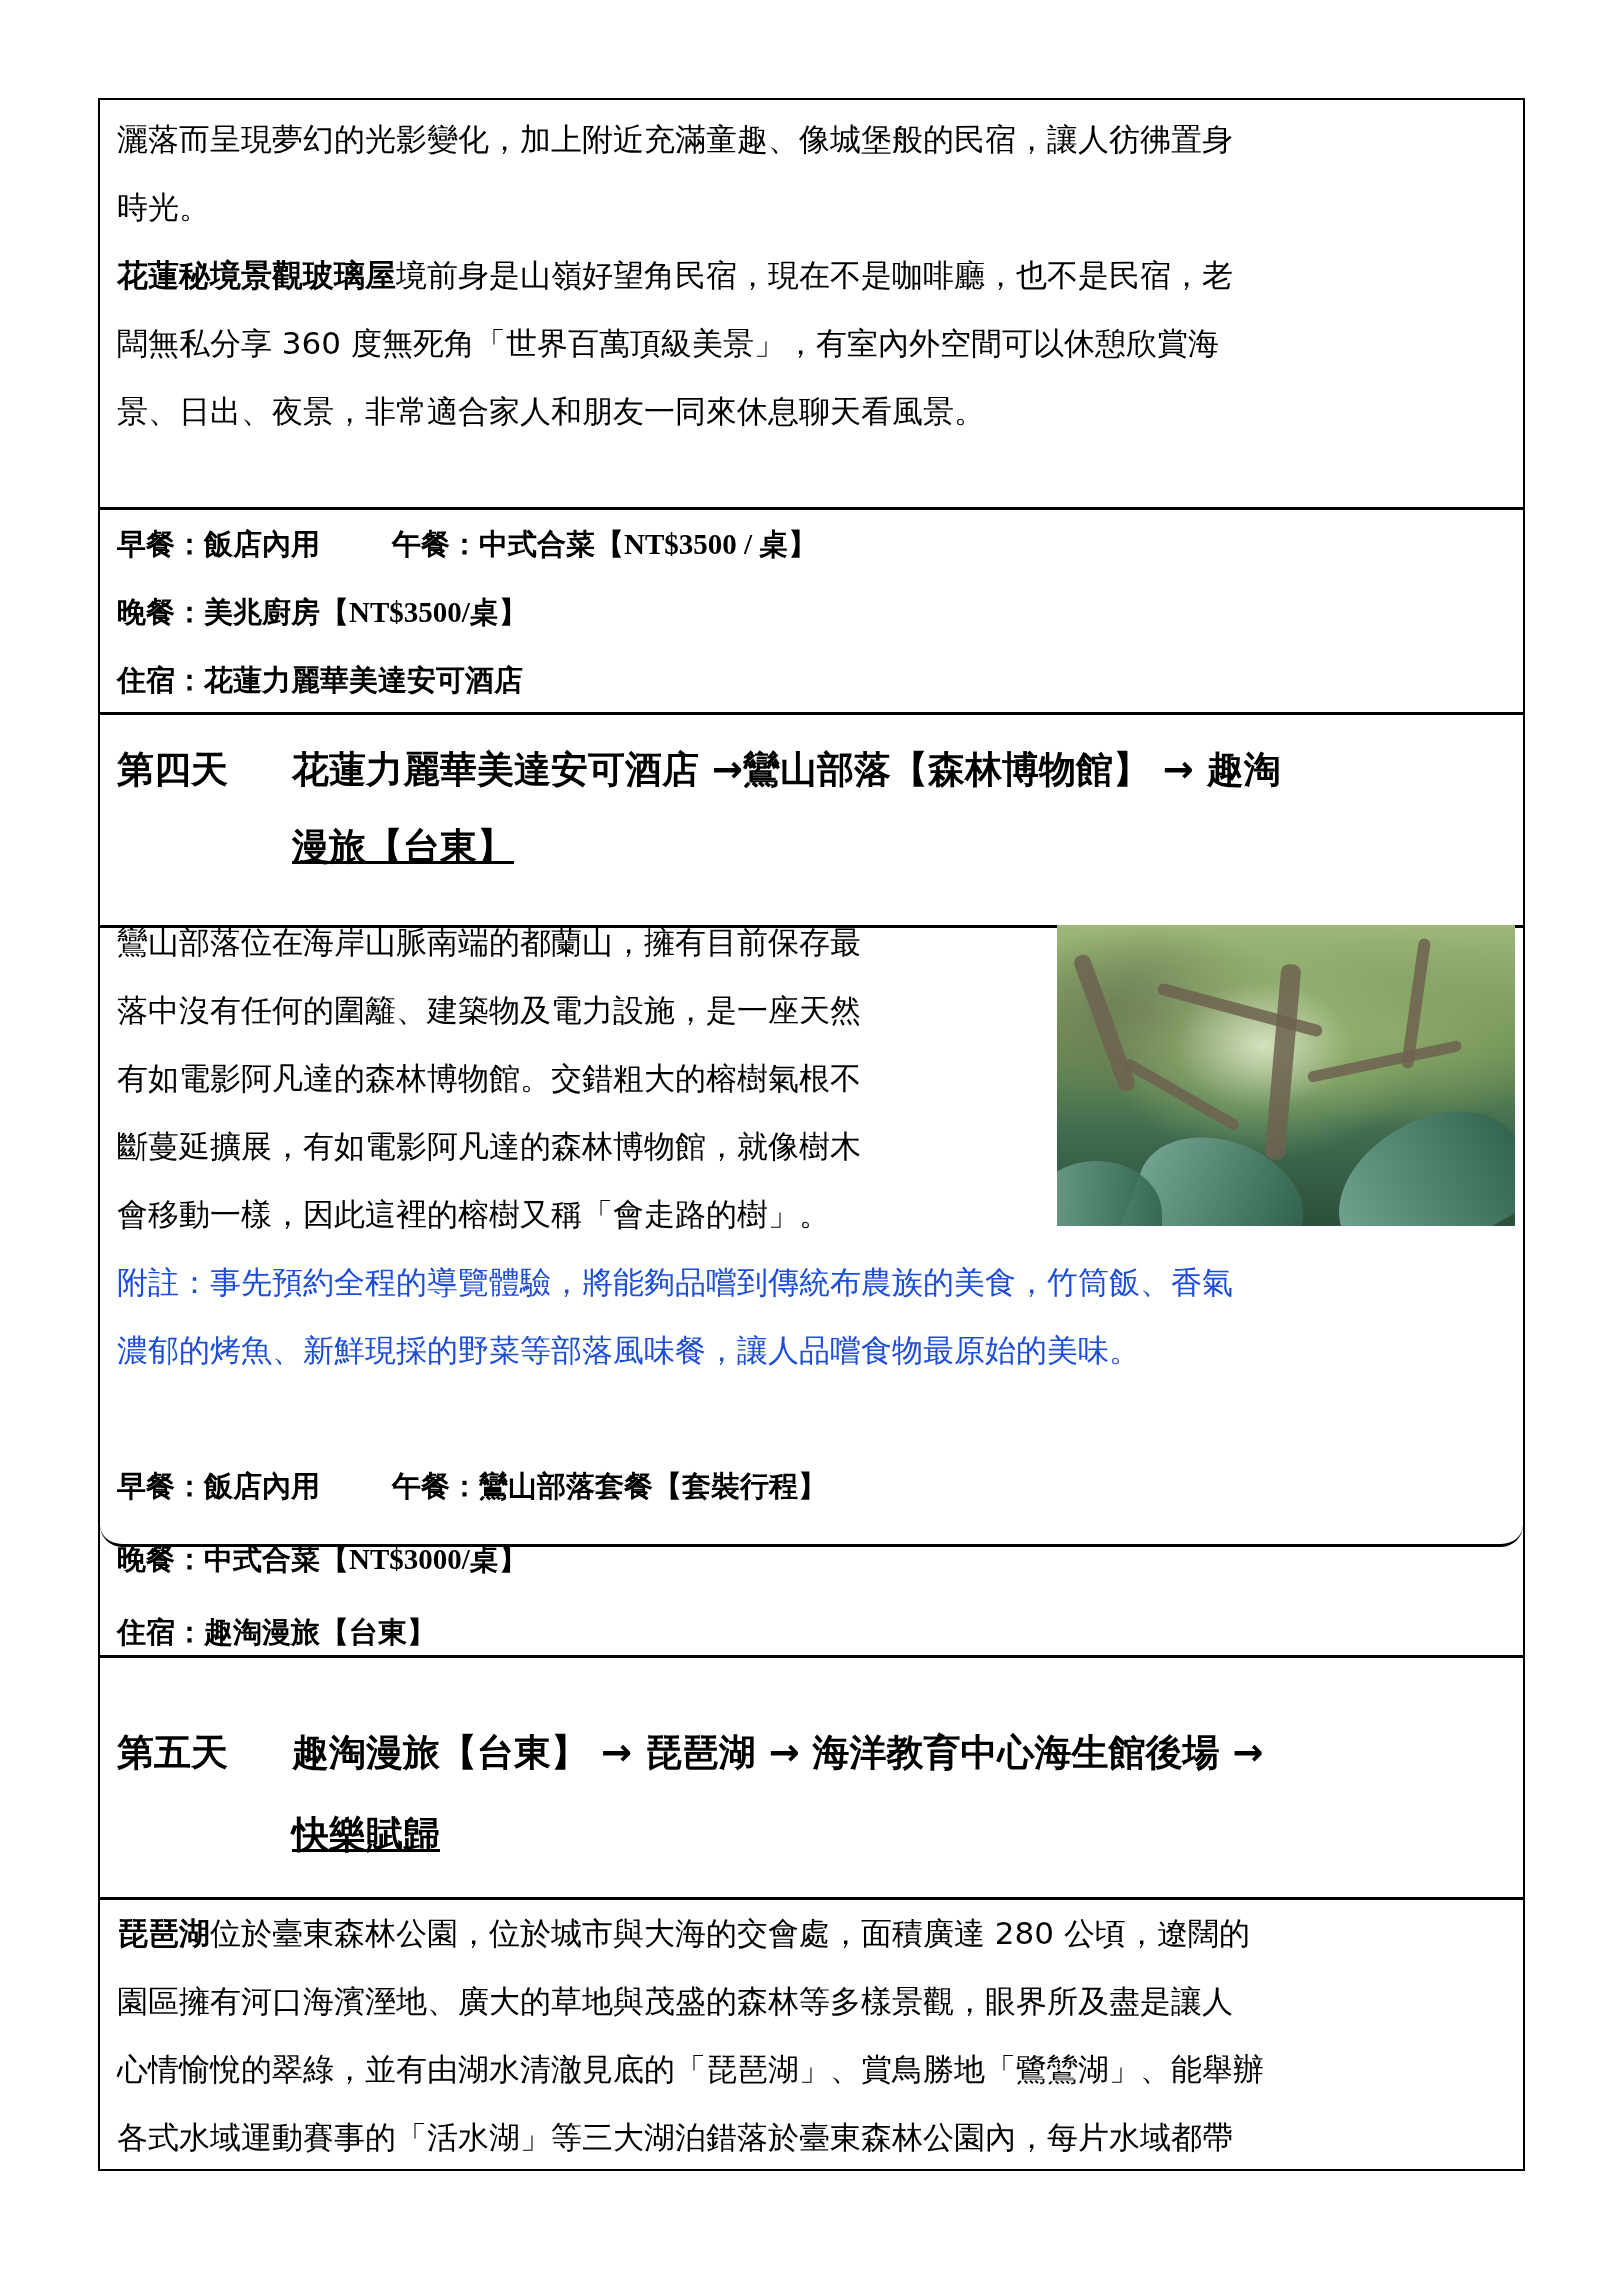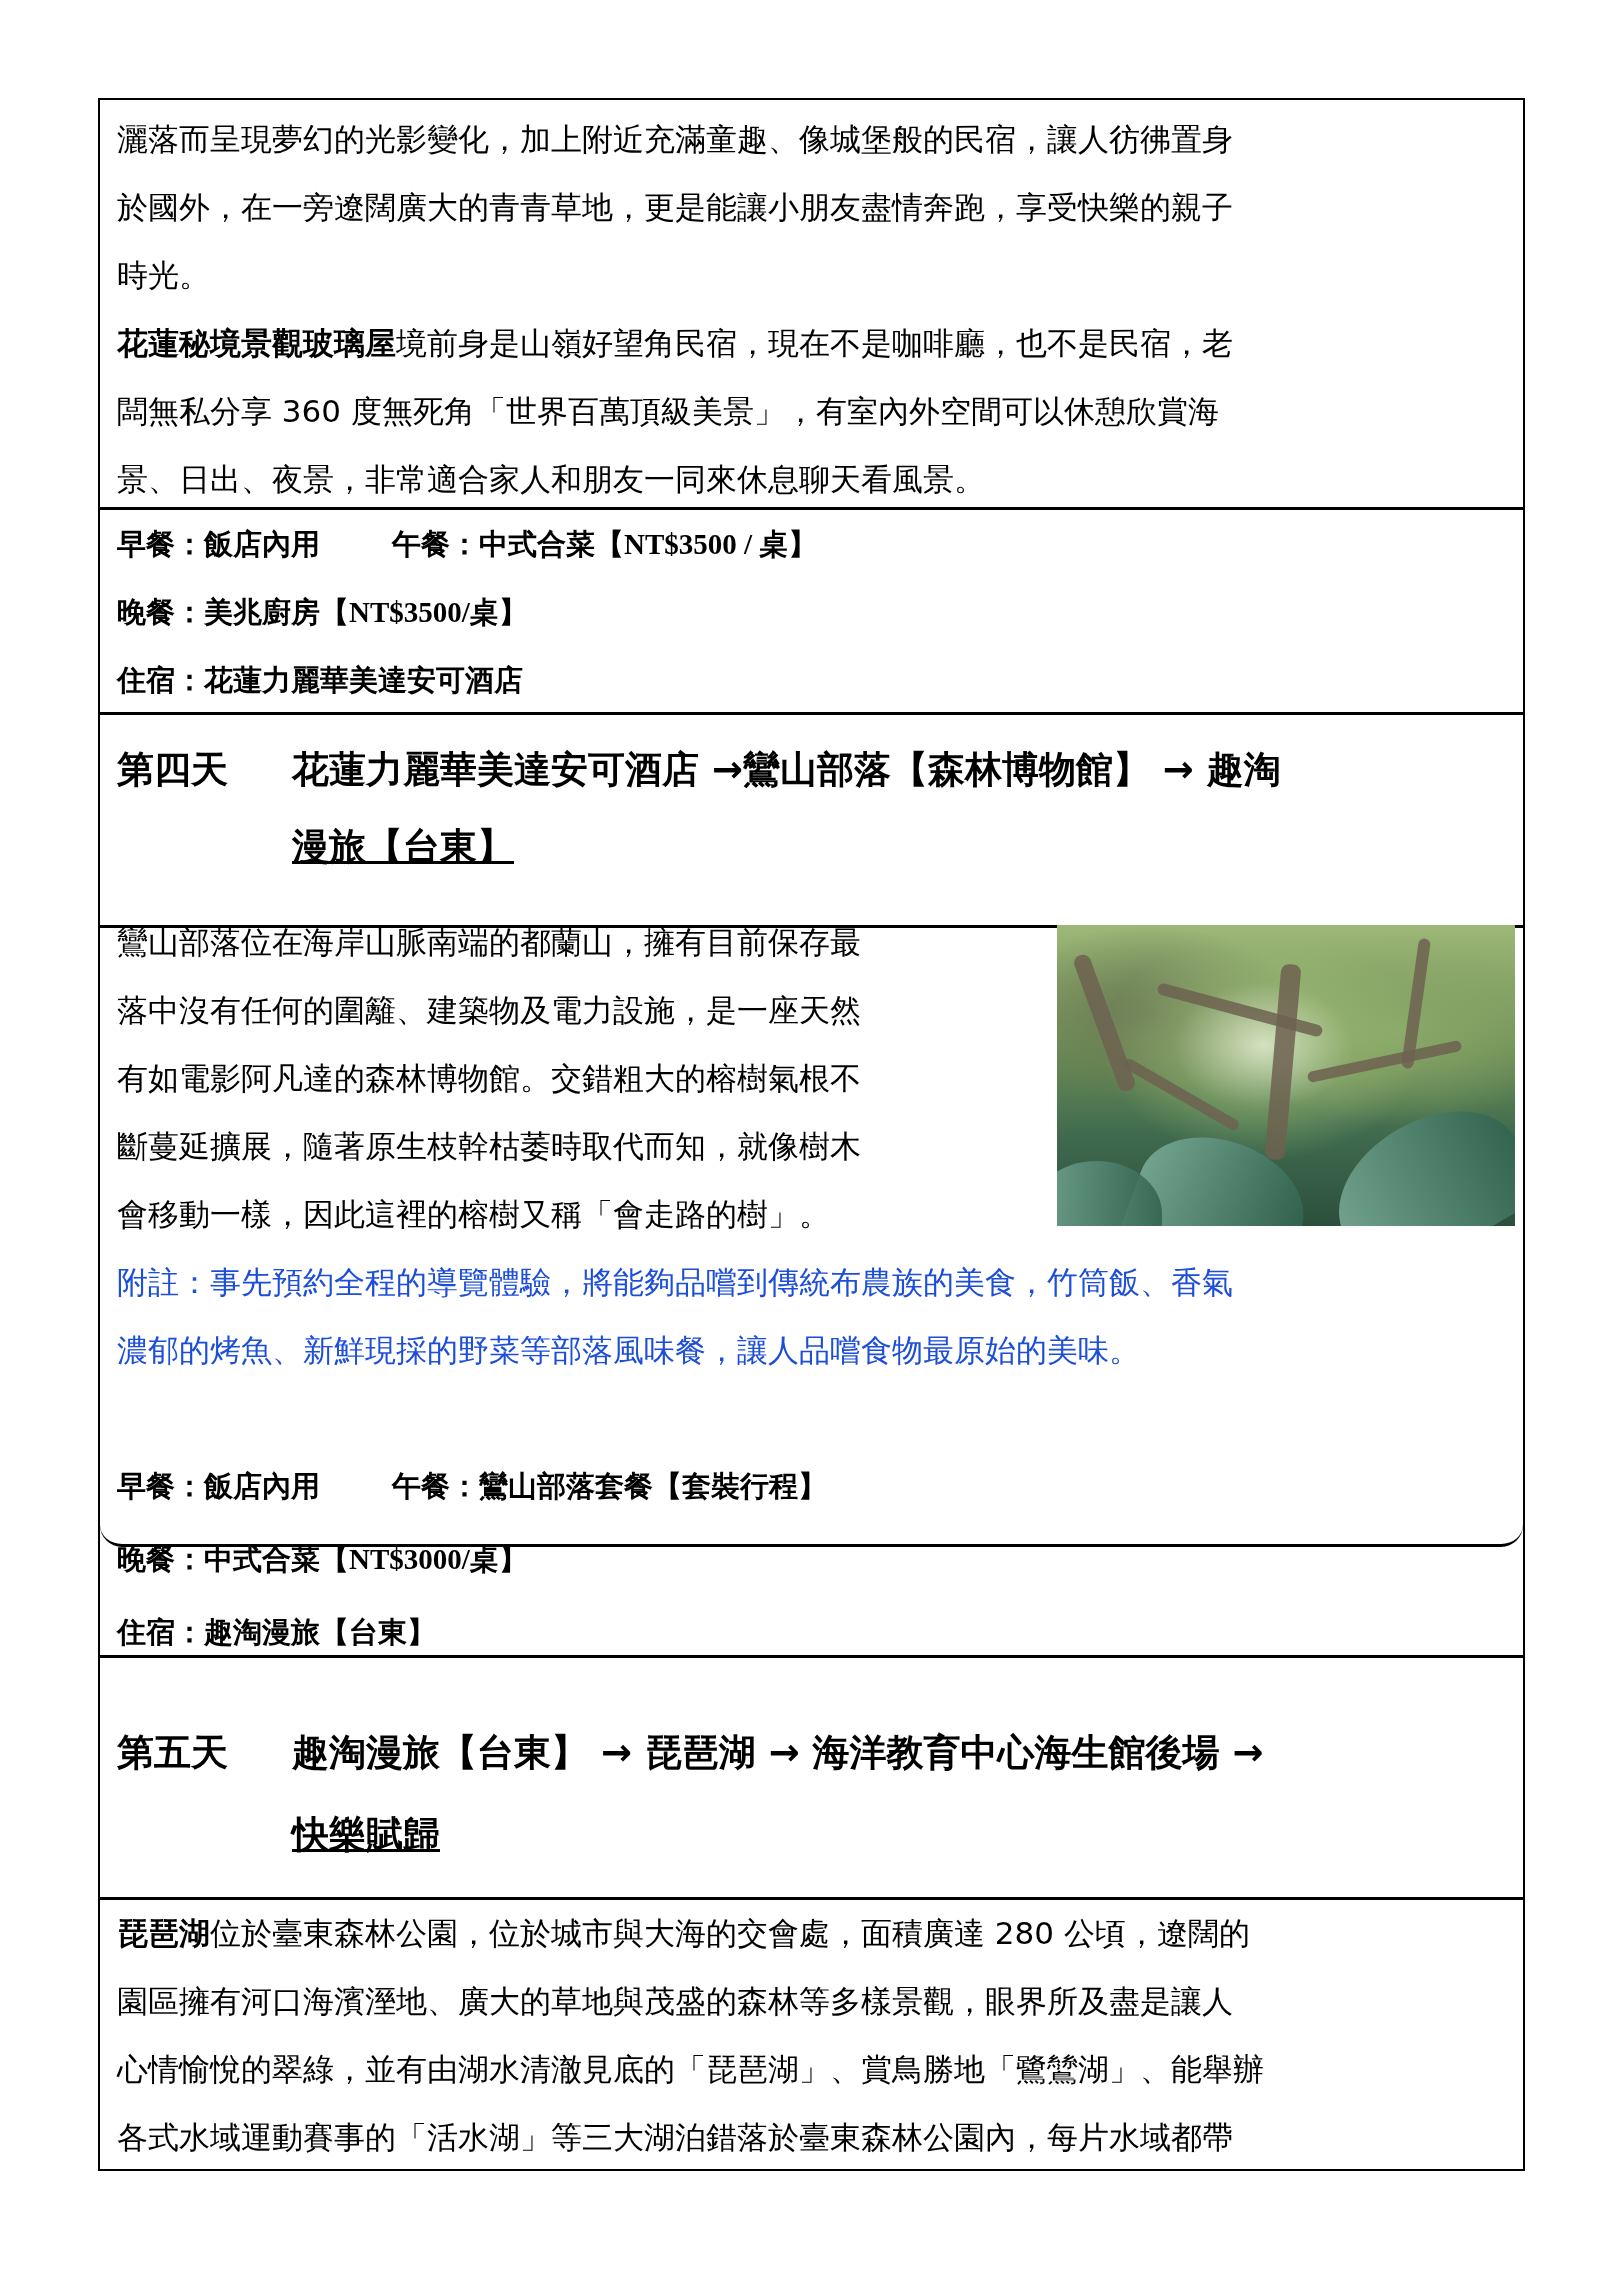--- a/index.html
+++ b/index.html
@@ -29,21 +29,20 @@
     .photo .frond { position: absolute; background: linear-gradient(90deg, rgba(120,170,150,0.9), rgba(50,100,80,0.9)); border-radius: 50% 50% 0 0; }
   </style>
 </head>
 <body>
 
 <div class="table">
 
   <div class="row" style="top:0; height:410px;">
     <div class="txt" style="top:5.2px;">
       <span class="line">灑落而呈現夢幻的光影變化，加上附近充滿童趣、像城堡般的民宿，讓人彷彿置身</span>
-      <span class="line">於國外，在一旁遼闊廣大的青青草地，更是能讓小朋友盡情奔跑，享受快樂的親子</span>
       <span class="line">時光。</span>
       <span class="line"><span class="bold">花蓮秘境景觀玻璃屋</span><span>境前身是山嶺好望角民宿，現在不是咖啡廳，也不是民宿，老</span></span>
       <span class="line">闆無私分享 360 度無死角「世界百萬頂級美景」，有室內外空間可以休憩欣賞海</span>
       <span class="line">景、日出、夜景，非常適合家人和朋友一同來休息聊天看風景。</span>
     </div>
   </div>
 
   <div class="row" style="top:410px; height:205px;">
     <div class="txt meal" style="top:0;">
       <span class="line">
@@ -63,21 +62,21 @@
       <span class="line"><span class="day-label">第四天</span><span>花蓮力麗華美達安可酒店 →鸞山部落【森林博物館】 → 趣淘</span></span>
       <span class="line day-indent">漫旅【台東】</span>
     </div>
   </div>
 
   <div class="row" style="top:803px; height:644px;border-radius:22px;">
     <div class="txt" style="top:5.2px; right:auto; width:929px;">
       <span class="line">鸞山部落位在海岸山脈南端的都蘭山，擁有目前保存最</span>
       <span class="line">落中沒有任何的圍籬、建築物及電力設施，是一座天然</span>
       <span class="line">有如電影阿凡達的森林博物館。交錯粗大的榕樹氣根不</span>
-      <span class="line">斷蔓延擴展，隨著原生枝幹枯萎時取代而知，就像樹木</span>
+      <span class="line">斷蔓延擴展，有如電影阿凡達的森林博物館，就像樹木</span>
       <span class="line">會移動一樣，因此這裡的榕樹又稱「會走路的樹」。</span>
       <span class="line red">附註：事先預約全程的導覽體驗，將能夠品嚐到傳統布農族的美食，竹筒飯、香氣</span>
       <span class="line red">濃郁的烤魚、新鮮現採的野菜等部落風味餐，讓人品嚐食物最原始的美味。</span>
     </div>
     <div class="photo" title="forest-banyan-photo">
       <div class="branch" style="left:39px;top:26px;width:17px;height:144px;transform:rotate(-20deg);"></div>
       <div class="branch" style="left:98px;top:79px;width:170px;height:11.8px;transform:rotate(15deg);"></div>
       <div class="branch" style="left:216px;top:39px;width:19.6px;height:196px;transform:rotate(5deg);"></div>
       <div class="branch" style="left:249px;top:131px;width:157px;height:10.5px;transform:rotate(-12deg);"></div>
       <div class="branch" style="left:353px;top:13px;width:11.8px;height:131px;transform:rotate(8deg);"></div>

